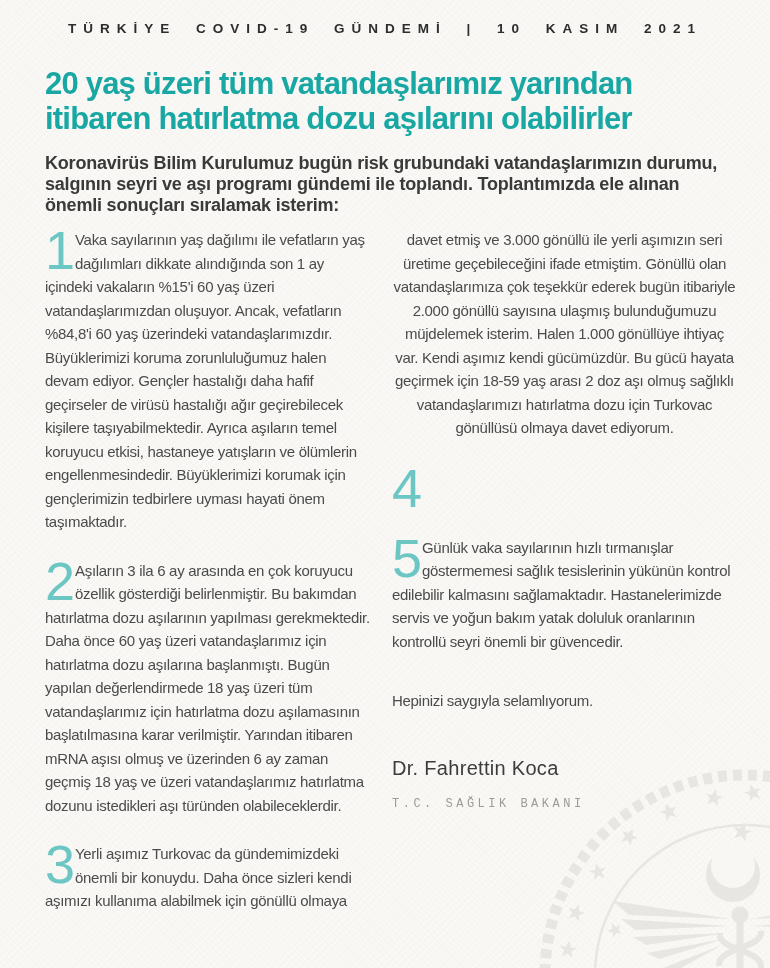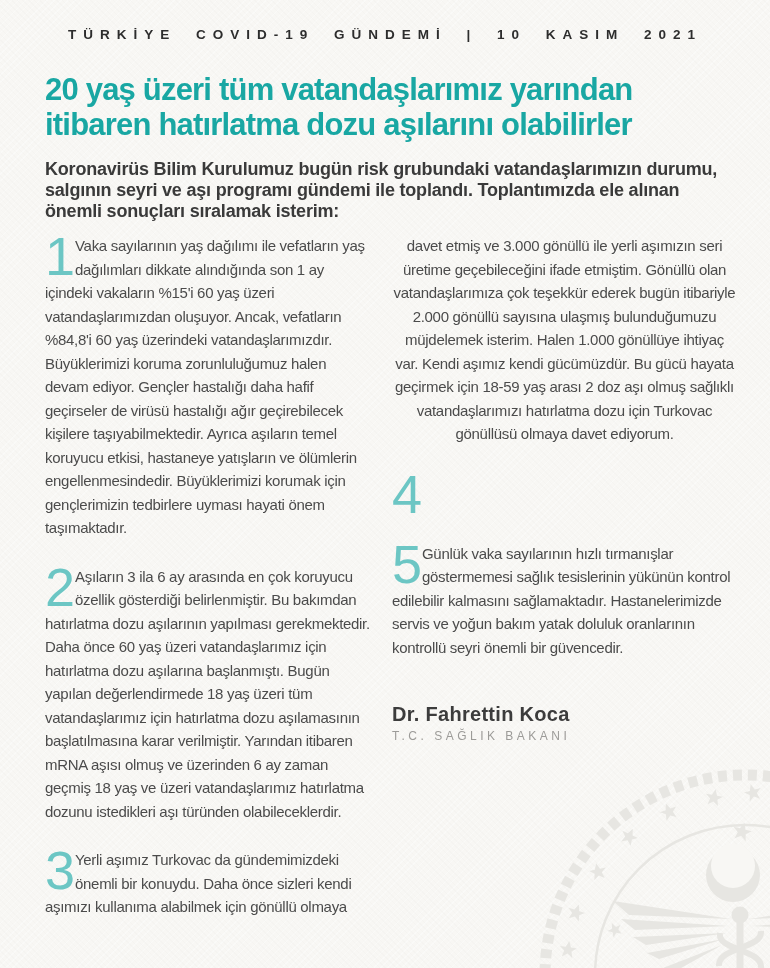--- a/index.html
+++ b/index.html
@@ -9,21 +9,21 @@
     margin:0 auto;
     background:#f8f7f4;
     background-image:
       repeating-linear-gradient(45deg, rgba(0,0,0,0.012) 0 1px, transparent 1px 4px),
       repeating-linear-gradient(-45deg, rgba(255,255,255,0.35) 0 1px, transparent 1px 5px);
     overflow:hidden;
     font-family:"Liberation Sans", sans-serif;
     color:#4b4b4b;
   }
   .masthead{
-    padding-top:27px;
+    padding-top:21px;
     text-align:center;
     font-size:13.5px;
     font-weight:bold;
     letter-spacing:7px;
     word-spacing:9px;
     color:#2d2d2d;
     white-space:nowrap;
   }
   .title{
     margin:30px 45px 0 45px;
@@ -65,30 +65,31 @@
     font-size:15px;
     letter-spacing:-0.3px;
     line-height:23.5px;
     color:#4b4b4b;
   }
   .cont{margin:0 0 26px 0;text-align:center;}
   .closing{margin:36px 0 0 0;}
   .signature{margin-top:44px;}
   .sig-name{
     font-size:20px;
-    font-weight:bold;
+    font-weight:normal;
     letter-spacing:0.3px;
     color:#3c3c3c;
   }
   .sig-title{
-    margin-top:3px;
+    margin-top:17px;
     font-size:12px;
     letter-spacing:3.5px;
     color:#9c9b98;
     white-space:nowrap;
+    font-family:Liberation Mono, monospace;
   }
   .watermark{
     position:absolute;
     right:-225px;
     bottom:-257px;
     width:500px;
     height:500px;
     z-index:1;
   }
 </style>
@@ -125,20 +126,21 @@
 
     <div class="col-right">
       <p class="cont">davet etmiş ve 3.000 gönüllü ile yerli aşımızın seri üretime geçebileceğini ifade etmiştim. Gönüllü olan vatandaşlarımıza çok teşekkür ederek bugün itibariyle 2.000 gönüllü sayısına ulaşmış bulunduğumuzu müjdelemek isterim. Halen 1.000 gönüllüye ihtiyaç var. Kendi aşımız kendi gücümüzdür. Bu gücü hayata geçirmek için 18-59 yaş arası 2 doz aşı olmuş sağlıklı vatandaşlarımızı hatırlatma dozu için Turkovac gönüllüsü olmaya davet ediyorum.</p>
       <div class="item">
         <span class="num">4</span>
       </div>
       <div class="item">
         <span class="num">5</span>
         <span class="itext">Günlük vaka sayılarının hızlı tırmanışlar göstermemesi sağlık tesislerinin yükünün kontrol edilebilir kalmasını sağlamaktadır. Hastanelerimizde servis ve yoğun bakım yatak doluluk oranlarının kontrollü seyri önemli bir güvencedir.</span>
       </div>
+      <p class="closing">Hepinizi saygıyla selamlıyorum.</p>
       <div class="signature">
         <div class="sig-name">Dr. Fahrettin Koca</div>
         <div class="sig-title">T.C. SAĞLIK BAKANI</div>
       </div>
     </div>
 
   </div>
 
   <svg class="watermark" viewBox="0 0 500 500" xmlns="http://www.w3.org/2000/svg" aria-hidden="true">
     <defs>

